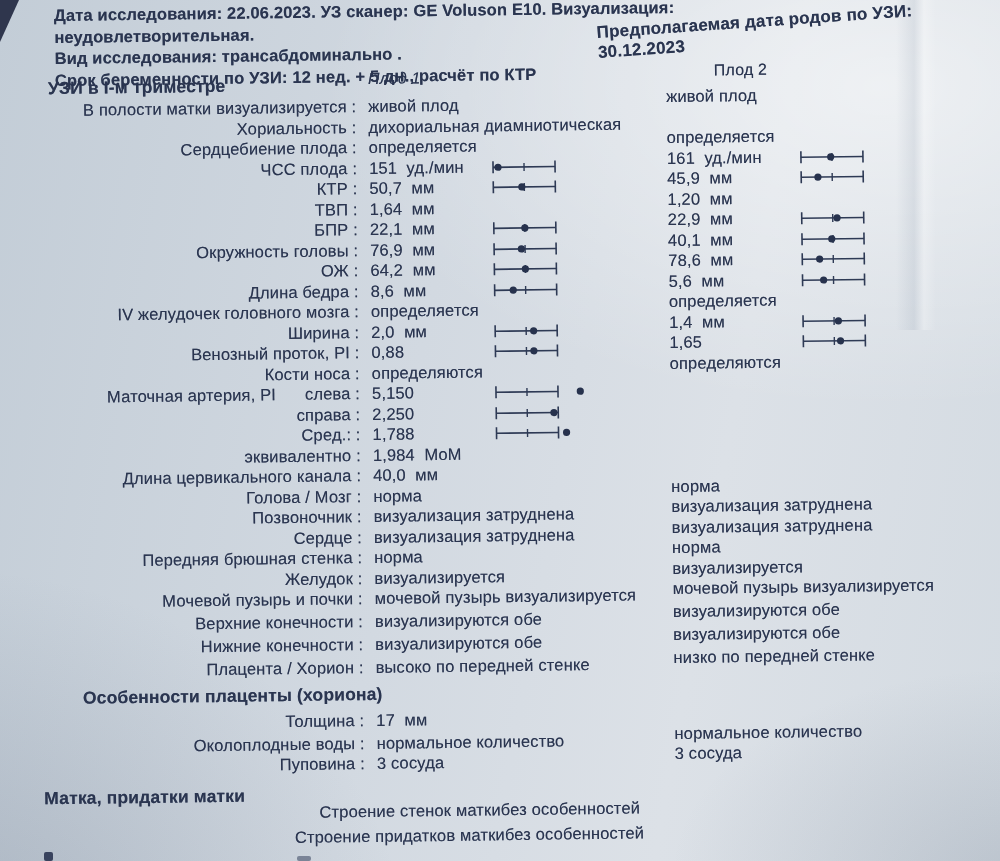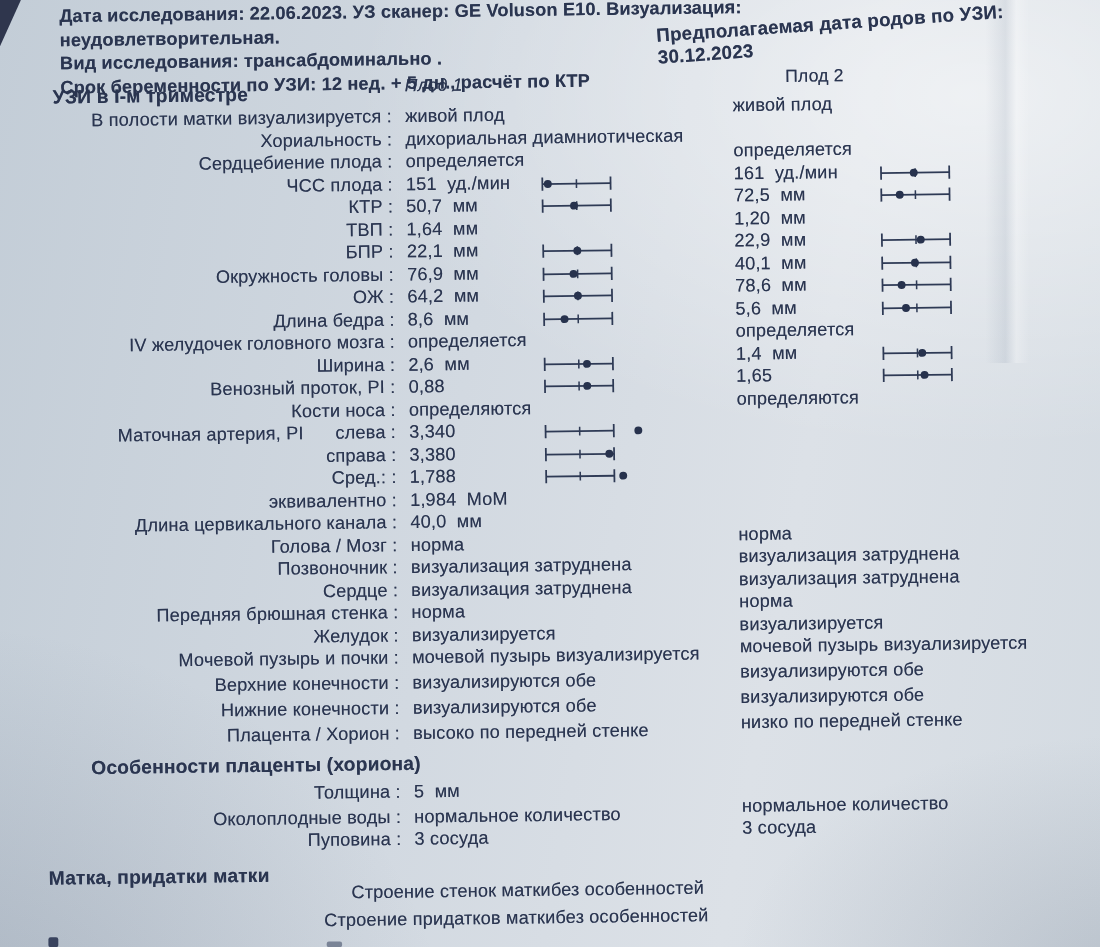--- a/index.html
+++ b/index.html
@@ -104,21 +104,21 @@
         <div class="r">
           <span class="lab">КТР :</span>
           <span class="v1">50,7  мм</span>
           <span class="g1"><svg width="96" height="16">
               <line x1="2" y1="8" x2="64" y2="8" stroke="#2e3a55" stroke-width="1.6"></line>
               <line x1="2" y1="2" x2="2" y2="14" stroke="#2e3a55" stroke-width="1.6"></line>
               <line x1="64" y1="2" x2="64" y2="14" stroke="#2e3a55" stroke-width="1.6"></line>
               <line x1="33" y1="4" x2="33" y2="12" stroke="#2e3a55" stroke-width="1.4"></line>
               <circle cx="30.52" cy="8" r="3.6" fill="#27324d"></circle>
             </svg></span>
-          <span class="v2">72,5  мм</span>
+          <span class="v2">45,9  мм</span>
           <span class="g2"><svg width="96" height="16">
               <line x1="2" y1="8" x2="64" y2="8" stroke="#2e3a55" stroke-width="1.6"></line>
               <line x1="2" y1="2" x2="2" y2="14" stroke="#2e3a55" stroke-width="1.6"></line>
               <line x1="64" y1="2" x2="64" y2="14" stroke="#2e3a55" stroke-width="1.6"></line>
               <line x1="33" y1="4" x2="33" y2="12" stroke="#2e3a55" stroke-width="1.4"></line>
               <circle cx="18.740000000000002" cy="8" r="3.6" fill="#27324d"></circle>
             </svg></span>
         </div>
         <div class="r">
           <span class="lab">ТВП :</span>
@@ -201,21 +201,21 @@
               <circle cx="23.080000000000002" cy="8" r="3.6" fill="#27324d"></circle>
             </svg></span>
         </div>
         <div class="r">
           <span class="lab">IV желудочек головного мозга :</span>
           <span class="v1">определяется</span>
           <span class="v2">определяется</span>
         </div>
         <div class="r">
           <span class="lab">Ширина :</span>
-          <span class="v1">2,6  мм</span>
+          <span class="v1">2,0  мм</span>
           <span class="g1"><svg width="96" height="16">
               <line x1="2" y1="8" x2="64" y2="8" stroke="#2e3a55" stroke-width="1.6"></line>
               <line x1="2" y1="2" x2="2" y2="14" stroke="#2e3a55" stroke-width="1.6"></line>
               <line x1="64" y1="2" x2="64" y2="14" stroke="#2e3a55" stroke-width="1.6"></line>
               <line x1="33" y1="4" x2="33" y2="12" stroke="#2e3a55" stroke-width="1.4"></line>
               <circle cx="40.44" cy="8" r="3.6" fill="#27324d"></circle>
             </svg></span>
           <span class="v2">1,4  мм</span>
           <span class="g2"><svg width="96" height="16">
               <line x1="2" y1="8" x2="64" y2="8" stroke="#2e3a55" stroke-width="1.6"></line>
@@ -245,32 +245,32 @@
             </svg></span>
         </div>
         <div class="r">
           <span class="lab">Кости носа :</span>
           <span class="v1">определяются</span>
           <span class="v2">определяются</span>
         </div>
         <div class="r">
           <span class="pre">Маточная артерия, PI</span>
           <span class="lab">слева :</span>
-          <span class="v1">3,340</span>
+          <span class="v1">5,150</span>
           <span class="g1"><svg width="96" height="16">
               <line x1="2" y1="8" x2="64" y2="8" stroke="#2e3a55" stroke-width="1.6"></line>
               <line x1="2" y1="2" x2="2" y2="14" stroke="#2e3a55" stroke-width="1.6"></line>
               <line x1="64" y1="2" x2="64" y2="14" stroke="#2e3a55" stroke-width="1.6"></line>
               <line x1="33" y1="4" x2="33" y2="12" stroke="#2e3a55" stroke-width="1.4"></line>
               <circle cx="86.32000000000001" cy="8" r="3.6" fill="#27324d"></circle>
             </svg></span>
         </div>
         <div class="r">
           <span class="lab">справа :</span>
-          <span class="v1">3,380</span>
+          <span class="v1">2,250</span>
           <span class="g1"><svg width="96" height="16">
               <line x1="2" y1="8" x2="64" y2="8" stroke="#2e3a55" stroke-width="1.6"></line>
               <line x1="2" y1="2" x2="2" y2="14" stroke="#2e3a55" stroke-width="1.6"></line>
               <line x1="64" y1="2" x2="64" y2="14" stroke="#2e3a55" stroke-width="1.6"></line>
               <line x1="33" y1="4" x2="33" y2="12" stroke="#2e3a55" stroke-width="1.4"></line>
               <circle cx="59.660000000000004" cy="8" r="3.6" fill="#27324d"></circle>
             </svg></span>
         </div>
         <div class="r">
           <span class="lab">Сред.: :</span>
@@ -332,21 +332,21 @@
           <span class="v2">визуализируются обе</span>
         </div>
         <div class="r" style="margin-top: 2px;">
           <span class="lab">Плацента / Хорион :</span>
           <span class="v1">высоко по передней стенке</span>
           <span class="v2">низко по передней стенке</span>
         </div>
         <div class="sec" style="margin-top: 6px; padding-left: 75px;">Особенности плаценты (хориона)</div>
         <div class="r" style="margin-top: 5px;">
           <span class="lab">Толщина :</span>
-          <span class="v1">5  мм</span>
+          <span class="v1">17  мм</span>
         </div>
         <div class="r" style="margin-top: 2px;">
           <span class="lab">Околоплодные воды :</span>
           <span class="v1">нормальное количество</span>
           <span class="v2">нормальное количество</span>
         </div>
         <div class="r">
           <span class="lab">Пуповина :</span>
           <span class="v1">3 сосуда</span>
           <span class="v2">3 сосуда</span>

